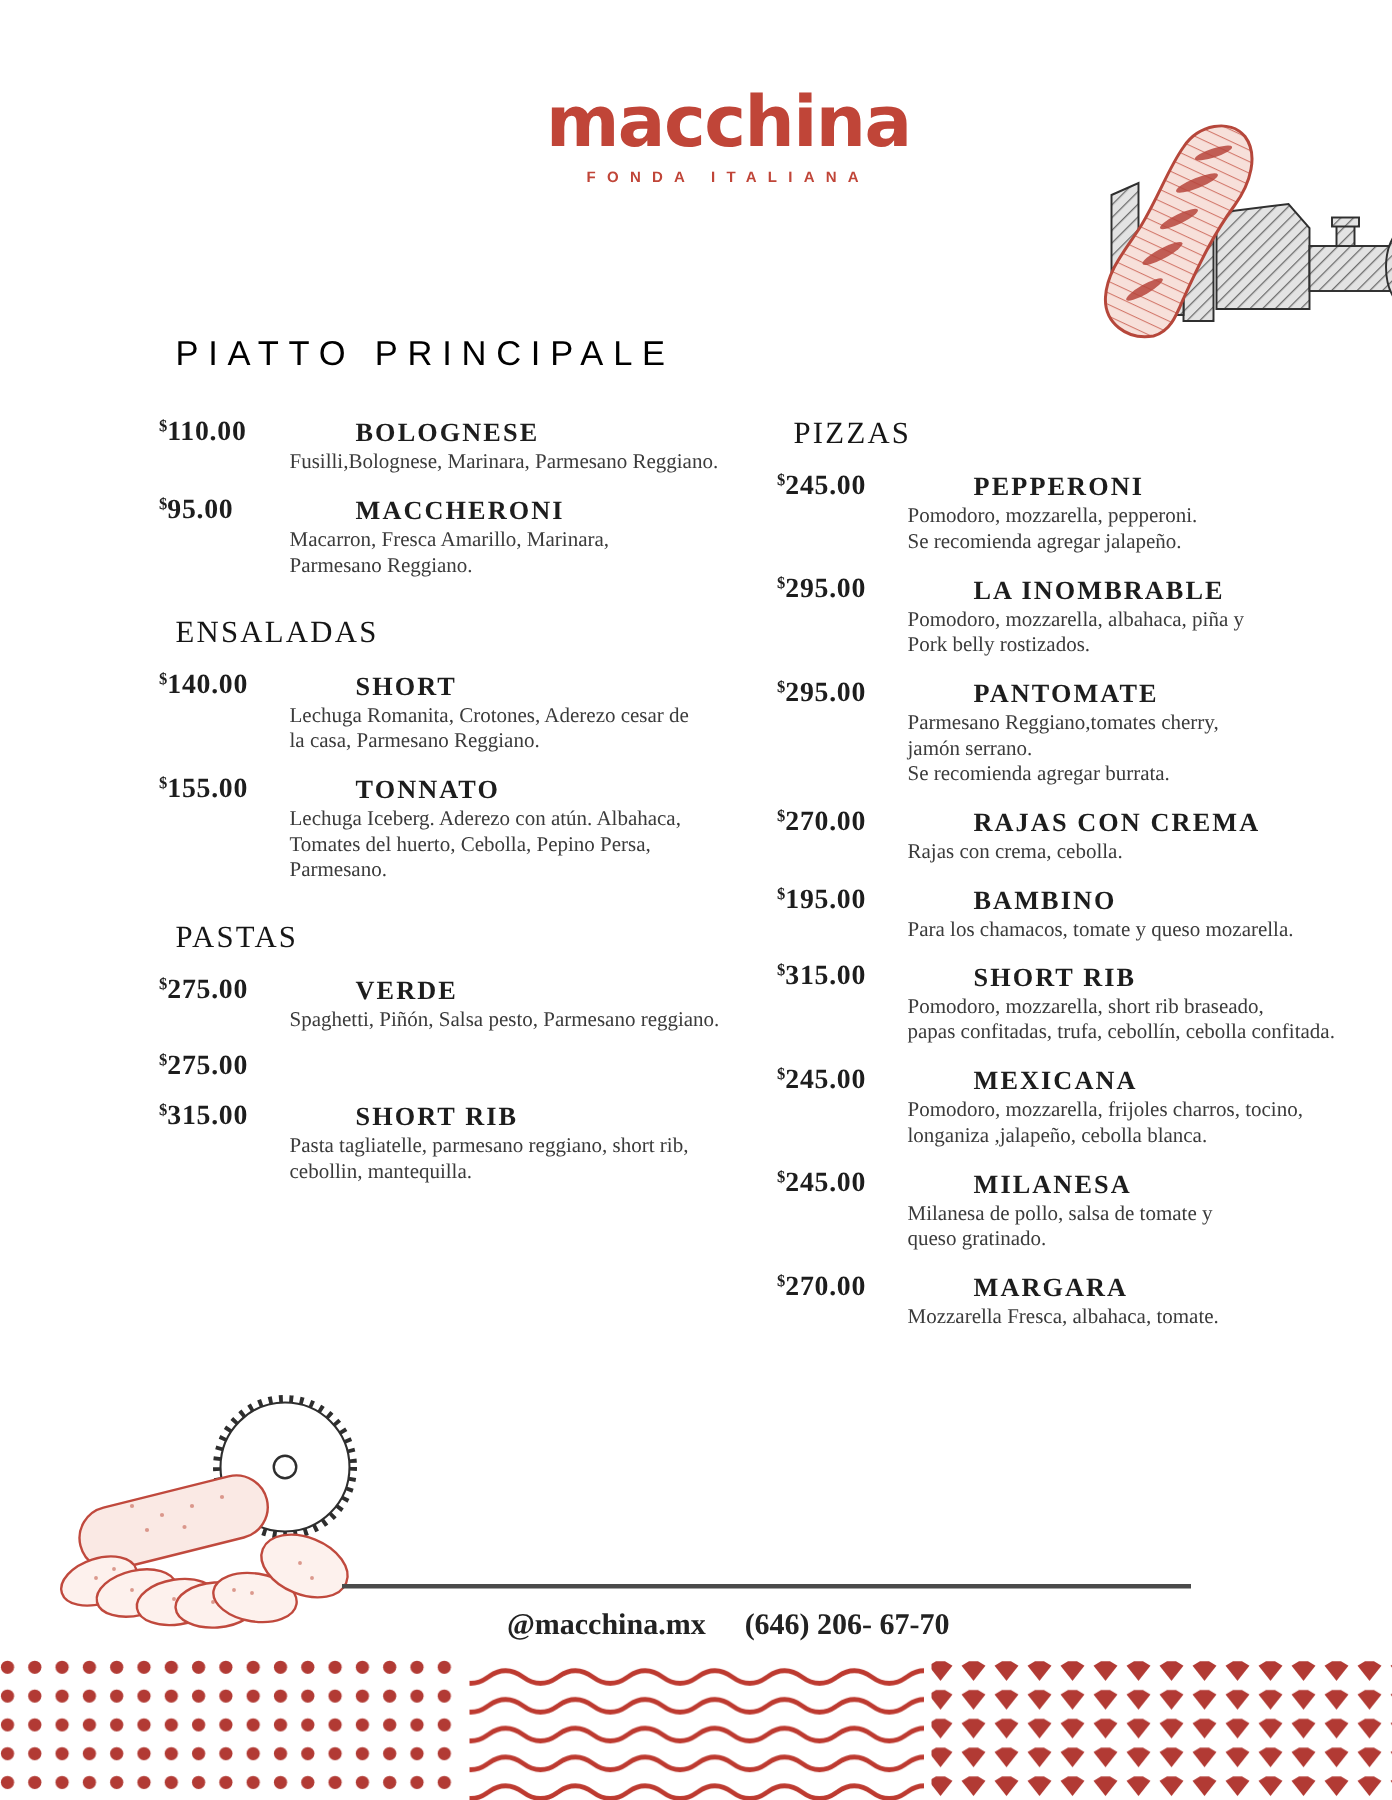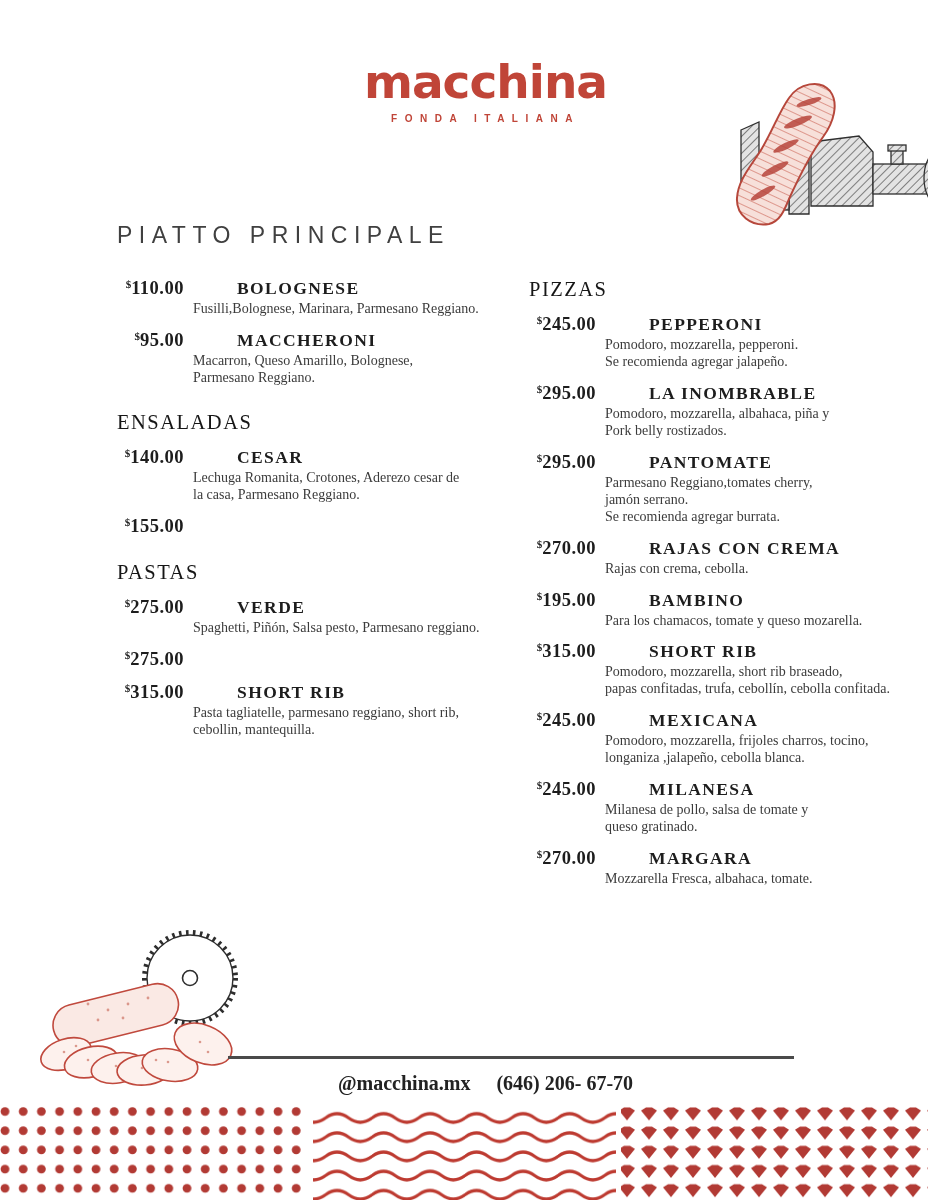--- a/index.html
+++ b/index.html
@@ -8,31 +8,31 @@
 
   
   .brand{position:absolute;top:58px;left:0;right:0;text-align:center;line-height:1;}
   .brand-name{font-family:"DejaVu Sans",sans-serif;font-weight:bold;font-size:47px;
               letter-spacing:-1px;color:#c04538;}
   .brand-tagline{margin-top:9px;font-family:"Liberation Sans",sans-serif;font-size:10px;
                  letter-spacing:7.5px;color:#c04538;font-weight:bold;}
 
   
   .page-title{position:absolute;left:117px;top:222px;font-family:"Liberation Sans",sans-serif;
-              font-size:23px;letter-spacing:6.5px;color:#404040;font-weight:500;}
+              font-size:23px;letter-spacing:6.5px;color:#000000;font-weight:500;}
 
   
   .col{position:absolute;top:278px;}
   .col-left{left:106px;width:404px;}
   .col-right{left:518px;width:412px;}
   .section{margin:0;}
   .section + .section{margin-top:24px;}
   .section-title{font-size:20.5px;letter-spacing:1.5px;margin:0 0 13px 11px;font-weight:500;color:#161616;}
   .item{display:grid;grid-template-columns:78px 1fr;column-gap:9px;margin-bottom:12px;}
-  .price{text-align:right;font-weight:bold;font-size:18.5px;letter-spacing:.5px;white-space:nowrap;}
+  .price{text-align:left;font-weight:bold;font-size:18.5px;letter-spacing:.5px;white-space:nowrap;}
   .price sup{font-size:11px;vertical-align:6px;letter-spacing:0;}
   .iname{font-weight:bold;font-size:17.5px;letter-spacing:1.4px;line-height:1.2;margin-left:44px;}
   .desc{font-size:14px;color:#3b3b3b;line-height:1.21;margin-top:2px;white-space:pre-line;}
 
   
   .divider{position:absolute;left:228px;top:1056px;width:566px;height:2.5px;background:#4a4a4a;}
   .footer{position:absolute;top:1072px;left:0;right:0;display:flex;justify-content:center;gap:26px;
           font-size:20px;font-weight:600;color:#222;}
 
   
@@ -107,38 +107,44 @@
         <div class="price"><sup>$</sup><span>110.00</span></div>
         <div>
             <div class="iname">BOLOGNESE</div>
              <div class="desc">Fusilli,Bolognese, Marinara, Parmesano Reggiano.</div>
           </div>
       </div>
       <div class="item">
         <div class="price"><sup>$</sup><span>95.00</span></div>
         <div>
             <div class="iname">MACCHERONI</div>
-             <div class="desc">Macarron, Queso Amarillo, Bolognese,
+             <div class="desc">Macarron, Fresca Amarillo, Marinara,
 Parmesano Reggiano.</div>
           </div>
       </div>
     </div>
 
     <div class="section">
       <div class="section-title">ENSALADAS</div>
       <div class="item">
         <div class="price"><sup>$</sup><span>140.00</span></div>
         <div>
-            <div class="iname">CESAR</div>
+            <div class="iname">SHORT</div>
              <div class="desc">Lechuga Romanita, Crotones, Aderezo cesar de
 la casa, Parmesano Reggiano.</div>
           </div>
       </div>
       <div class="item">
         <div class="price"><sup>$</sup><span>155.00</span></div>
+        <div>
+            <div class="iname">TONNATO</div>
+             <div class="desc">Lechuga Iceberg. Aderezo con atún. Albahaca,
+Tomates del huerto, Cebolla, Pepino Persa,
+Parmesano.</div>
+          </div>
       </div>
     </div>
 
     <div class="section">
       <div class="section-title">PASTAS</div>
       <div class="item">
         <div class="price"><sup>$</sup><span>275.00</span></div>
         <div>
             <div class="iname">VERDE</div>
              <div class="desc">Spaghetti, Piñón, Salsa pesto, Parmesano reggiano.</div>

